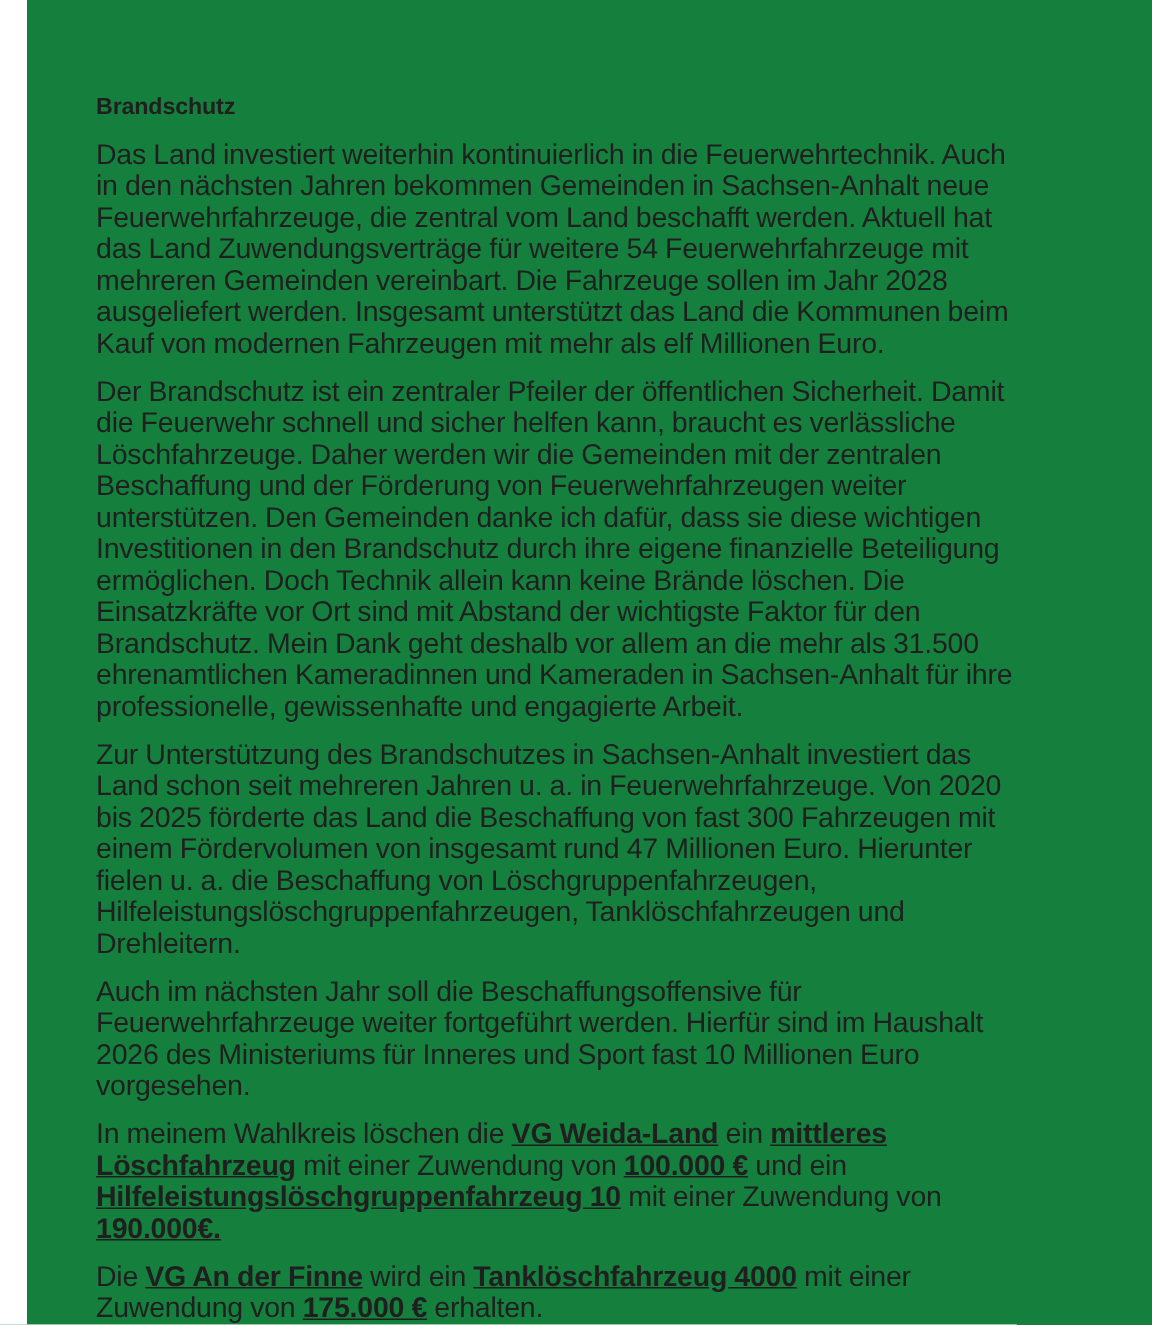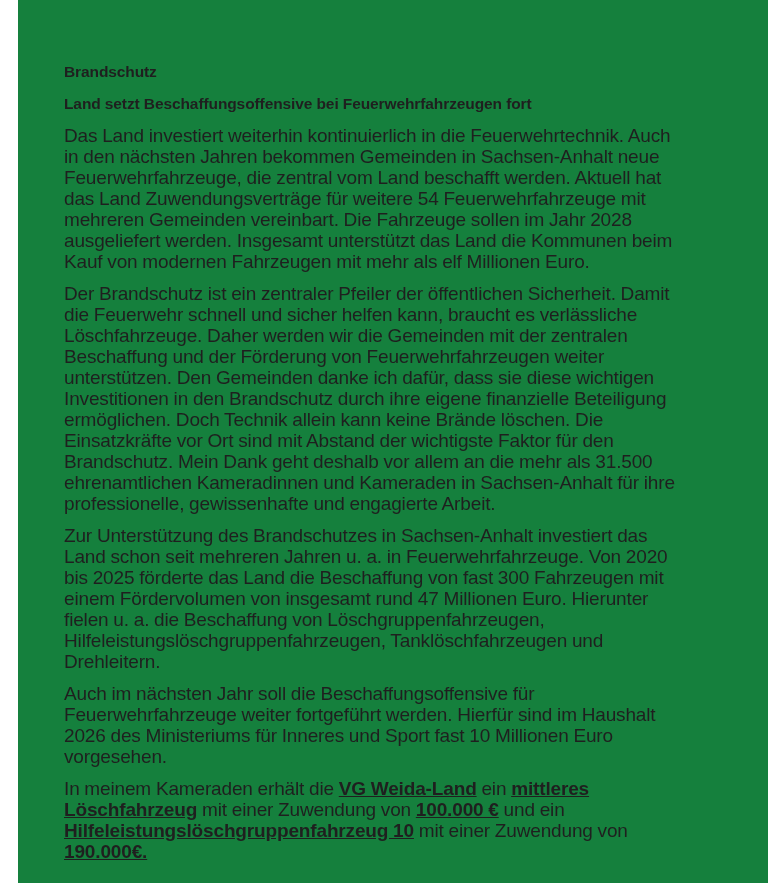--- a/index.html
+++ b/index.html
@@ -44,27 +44,27 @@
     text-decoration: underline;
   }
 </style>
 </head>
 <body>
 
 <div class="page">
 
   <h1 class="doc-heading">Brandschutz</h1>
 
-  <h2 class="doc-subheading">Land setzt Beschaffungsoffensive bei Feuerwehrfahrzeugen fort</h2>
 
   <p class="para">Das Land investiert weiterhin kontinuierlich in die Feuerwehrtechnik. Auch in den nächsten Jahren bekommen Gemeinden in Sachsen-Anhalt neue Feuerwehrfahrzeuge, die zentral vom Land beschafft werden. Aktuell hat das Land Zuwendungsverträge für weitere 54 Feuerwehrfahrzeuge mit mehreren Gemeinden vereinbart. Die Fahrzeuge sollen im Jahr 2028 ausgeliefert werden. Insgesamt unterstützt das Land die Kommunen beim Kauf von modernen Fahrzeugen mit mehr als elf Millionen Euro.</p>
 
   <p class="para">Der Brandschutz ist ein zentraler Pfeiler der öffentlichen Sicherheit. Damit die Feuerwehr schnell und sicher helfen kann, braucht es verlässliche Löschfahrzeuge. Daher werden wir die Gemeinden mit der zentralen Beschaffung und der Förderung von Feuerwehrfahrzeugen weiter unterstützen. Den Gemeinden danke ich dafür, dass sie diese wichtigen Investitionen in den Brandschutz durch ihre eigene finanzielle Beteiligung ermöglichen. Doch Technik allein kann keine Brände löschen. Die Einsatzkräfte vor Ort sind mit Abstand der wichtigste Faktor für den Brandschutz. Mein Dank geht deshalb vor allem an die mehr als 31.500 ehrenamtlichen Kameradinnen und Kameraden in Sachsen-Anhalt für ihre professionelle, gewissenhafte und engagierte Arbeit.</p>
 
   <p class="para">Zur Unterstützung des Brandschutzes in Sachsen-Anhalt investiert das Land schon seit mehreren Jahren u. a. in Feuerwehrfahrzeuge. Von 2020 bis 2025 förderte das Land die Beschaffung von fast 300 Fahrzeugen mit einem Fördervolumen von insgesamt rund 47 Millionen Euro. Hierunter fielen u. a. die Beschaffung von Löschgruppenfahrzeugen, Hilfeleistungslöschgruppenfahrzeugen, Tanklöschfahrzeugen und Drehleitern.</p>
 
   <p class="para">Auch im nächsten Jahr soll die Beschaffungsoffensive für Feuerwehrfahrzeuge weiter fortgeführt werden. Hierfür sind im Haushalt 2026 des Ministeriums für Inneres und Sport fast 10 Millionen Euro vorgesehen.</p>
 
-  <p class="para"><span>In meinem Kameraden erhält die </span><span class="b">VG Weida-Land</span><span> ein </span><span class="b">mittleres Löschfahrzeug</span><span> mit einer Zuwendung von </span><span class="b">100.000 €</span><span> und ein </span><span class="b">Hilfeleistungslöschgruppenfahrzeug 10</span><span> mit einer Zuwendung von </span><span class="b">190.000€.</span></p>
+  <p class="para"><span>In meinem Wahlkreis löschen die </span><span class="b">VG Weida-Land</span><span> ein </span><span class="b">mittleres Löschfahrzeug</span><span> mit einer Zuwendung von </span><span class="b">100.000 €</span><span> und ein </span><span class="b">Hilfeleistungslöschgruppenfahrzeug 10</span><span> mit einer Zuwendung von </span><span class="b">190.000€.</span></p>
 
+  <p class="para"><span>Die </span><span class="b">VG An der Finne</span><span> wird ein </span><span class="b">Tanklöschfahrzeug 4000</span><span> mit einer Zuwendung von </span><span class="b">175.000 €</span><span> erhalten.</span></p>
 
 
 </div>
 
 </body></html>

